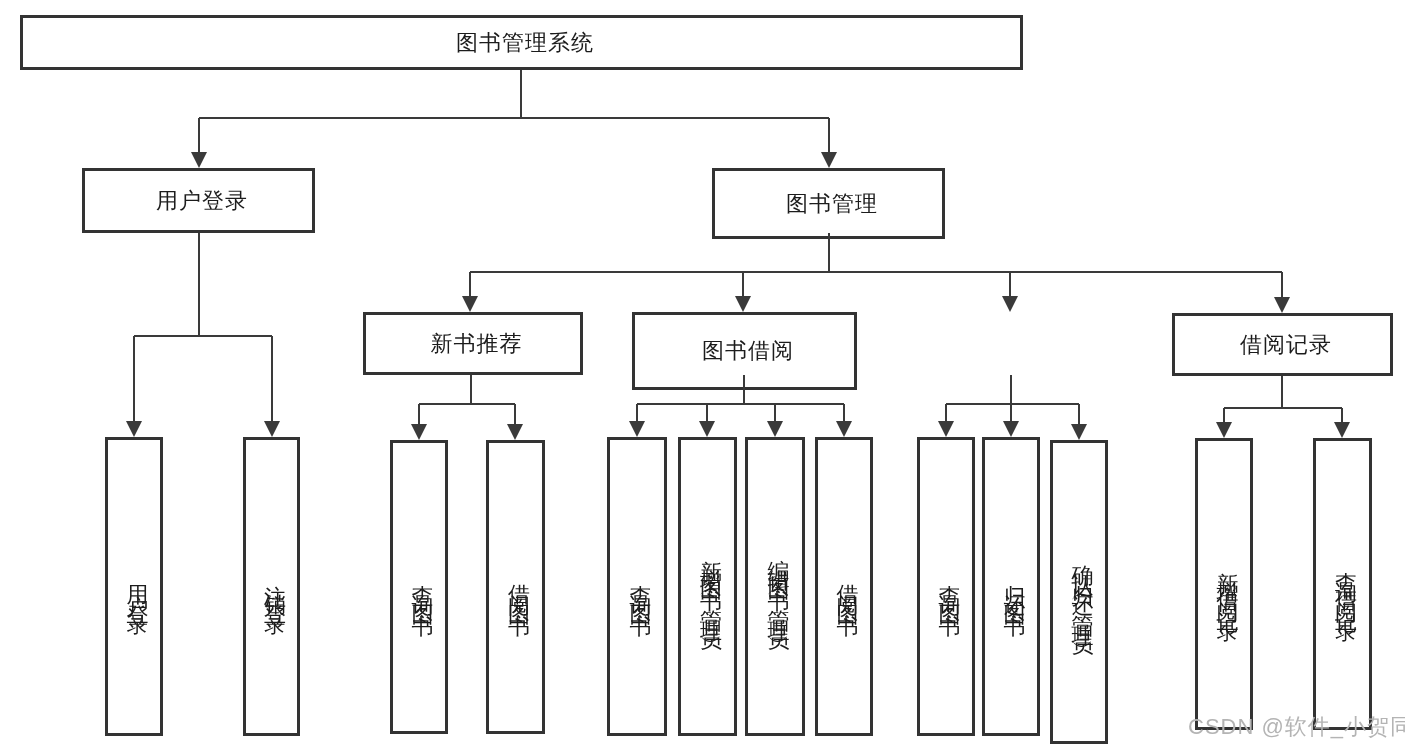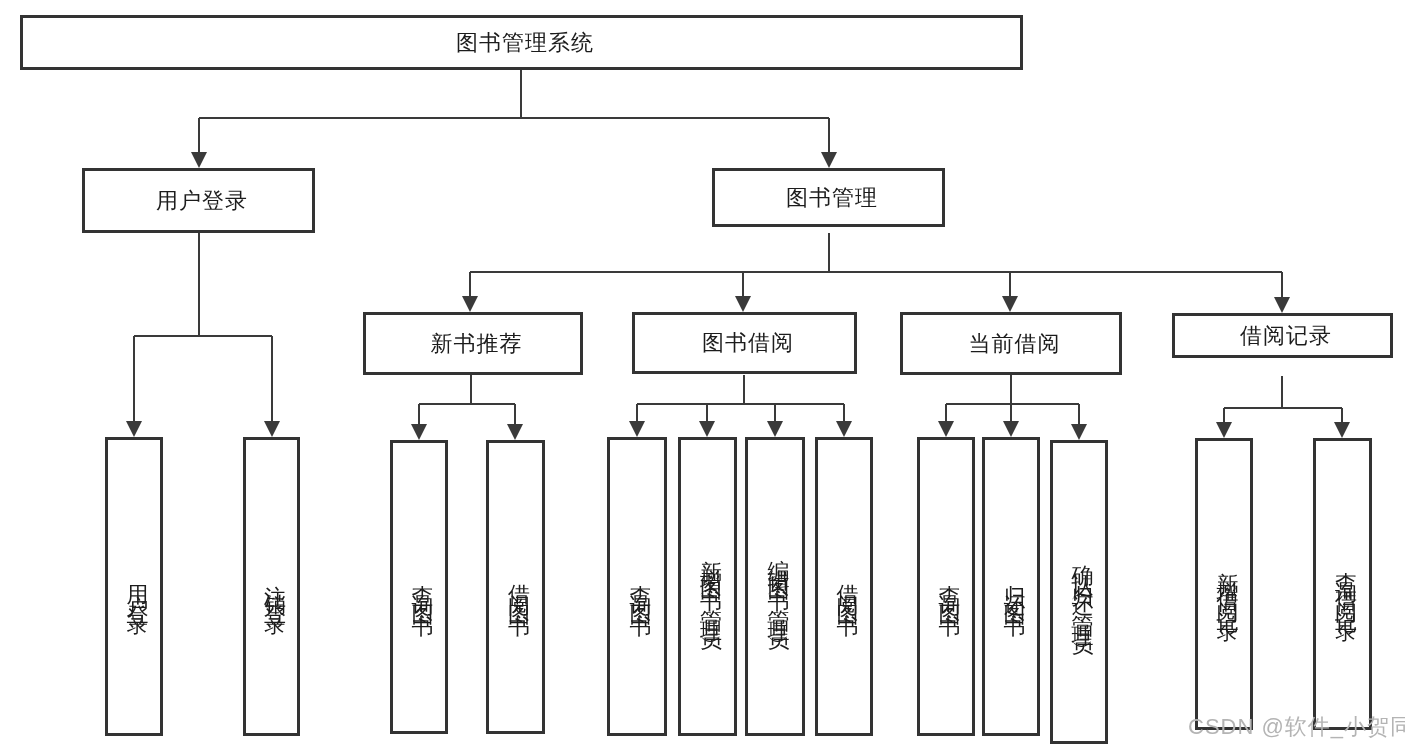--- a/index.html
+++ b/index.html
@@ -60,34 +60,31 @@
 
 <div id="stage">
 
   <div class="box" style="left:20px;top:15px;width:1003px;height:55px;">
     <span>图书管理系统</span>
   </div>
 
   <div class="box" style="left:82px;top:168px;width:233px;height:65px;">
     <span>用户登录</span>
   </div>
-  <div class="box" style="left:712px;top:168px;width:233px;height:59px;">
+  <div class="box" style="left:712px;top:168px;width:233px;height:71px;">
     <span>图书管理</span>
   </div>
 
   <div class="box" style="left:363px;top:312px;width:220px;height:63px;align-items:center;">
     <span>新书推荐</span>
   </div>
-  <div class="box" style="left:632px;top:312px;width:225px;height:62px;">
+  <div class="box" style="left:632px;top:312px;width:225px;height:78px;">
     <span>图书借阅</span>
   </div>
-  <div class="box" style="left:900px;top:312px;width:222px;height:63px;">
-    <span>当前借阅</span>
-  </div>
-  <div class="box" style="left:1172px;top:313px;width:221px;height:45px;">
+  <div class="box" style="left:1172px;top:313px;width:221px;height:63px;">
     <span>借阅记录</span>
   </div>
 
   <div class="box leaf" style="left:105px;top:437px;width:58px;height:299px;">
     <span>用户登录</span>
   </div>
   <div class="box leaf" style="left:243px;top:437px;width:57px;height:299px;">
     <span>注销登录</span>
   </div>
 

